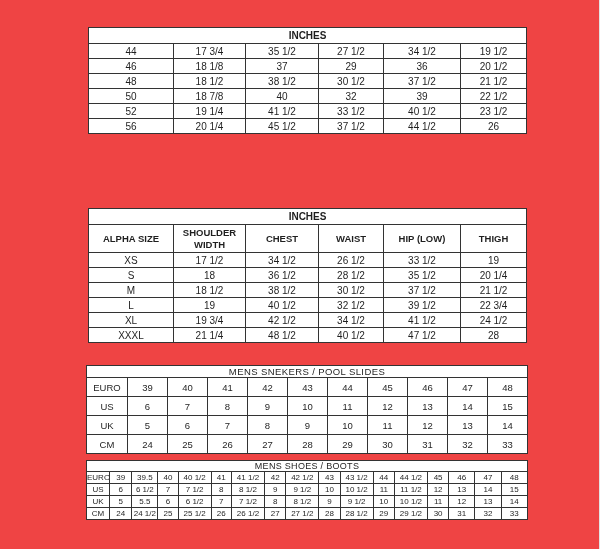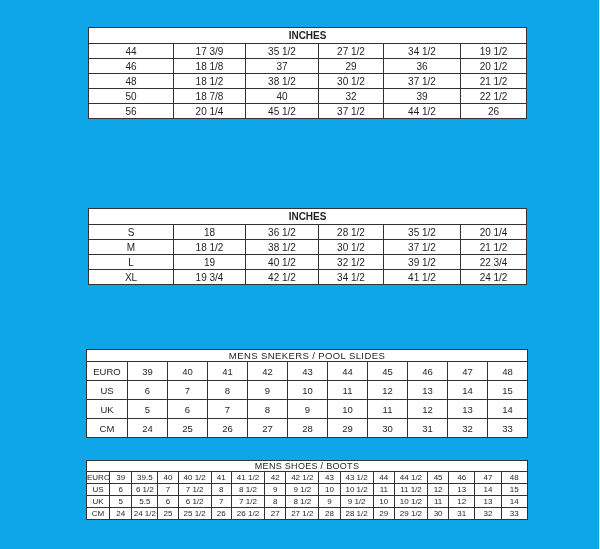--- a/index.html
+++ b/index.html
@@ -1,21 +1,21 @@
 <!DOCTYPE html>
 <html><head>
 <meta charset="utf-8">
 <style>
   html,body{margin:0;padding:0;}
   body{
     width:600px;height:549px;background:#ffffff;
     font-family:"Liberation Sans","DejaVu Sans",sans-serif;
     color:#1f1f1f;
   }
-  .canvas{position:relative;width:600px;height:549px;background:#0ea5e9;overflow:hidden;}
+  .canvas{position:relative;width:600px;height:549px;background:#ef4444;overflow:hidden;}
   .edge{position:absolute;top:0;right:0;width:1px;height:100%;background:#e2e2e2;}
 
   table{border-collapse:collapse;table-layout:fixed;position:absolute;background:#ffffff;}
   th,td{
     border:1px solid #333333;
     text-align:center;vertical-align:middle;
     padding:0;overflow:hidden;white-space:pre-line;
     font-weight:normal;
   }
 
@@ -50,21 +50,21 @@
         <col style="width:66px">
     </colgroup>
     <thead>
       <tr>
         <th colspan="6" class="title-cell">INCHES</th>
       </tr>
     </thead>
     <tbody>
         <tr>
           <td>44</td>
-          <td>17 3/9</td>
+          <td>17 3/4</td>
           <td>35 1/2</td>
           <td>27 1/2</td>
           <td>34 1/2</td>
           <td>19 1/2</td>
         </tr>
         <tr>
           <td>46</td>
           <td>18 1/8</td>
           <td>37</td>
           <td>29</td>
@@ -79,20 +79,28 @@
           <td>37 1/2</td>
           <td>21 1/2</td>
         </tr>
         <tr>
           <td>50</td>
           <td>18 7/8</td>
           <td>40</td>
           <td>32</td>
           <td>39</td>
           <td>22 1/2</td>
+        </tr>
+        <tr>
+          <td>52</td>
+          <td>19 1/4</td>
+          <td>41 1/2</td>
+          <td>33 1/2</td>
+          <td>40 1/2</td>
+          <td>23 1/2</td>
         </tr>
         <tr>
           <td>56</td>
           <td>20 1/4</td>
           <td>45 1/2</td>
           <td>37 1/2</td>
           <td>44 1/2</td>
           <td>26</td>
         </tr>
       </tbody>
@@ -104,22 +112,39 @@
         <col style="width:72px">
         <col style="width:73px">
       <col style="width:65px">
         <col style="width:77px">
         <col style="width:66px">
     </colgroup>
     <thead>
       <tr>
         <th colspan="6" class="title-cell">INCHES</th>
       </tr>
+      <tr>
+        <th class="col-header">ALPHA SIZE</th>
+        <th class="col-header">SHOULDER
+WIDTH</th>
+        <th class="col-header">CHEST</th>
+        <th class="col-header">WAIST</th>
+        <th class="col-header">HIP (LOW)</th>
+        <th class="col-header">THIGH</th>
+      </tr>
     </thead>
     <tbody>
+        <tr>
+          <td>XS</td>
+          <td>17 1/2</td>
+          <td>34 1/2</td>
+          <td>26 1/2</td>
+          <td>33 1/2</td>
+          <td>19</td>
+        </tr>
         <tr>
           <td>S</td>
           <td>18</td>
           <td>36 1/2</td>
           <td>28 1/2</td>
           <td>35 1/2</td>
           <td>20 1/4</td>
         </tr>
         <tr>
           <td>M</td>
@@ -138,24 +163,32 @@
           <td>22 3/4</td>
         </tr>
         <tr>
           <td>XL</td>
           <td>19 3/4</td>
           <td>42 1/2</td>
           <td>34 1/2</td>
           <td>41 1/2</td>
           <td>24 1/2</td>
         </tr>
+        <tr>
+          <td>XXXL</td>
+          <td>21 1/4</td>
+          <td>48 1/2</td>
+          <td>40 1/2</td>
+          <td>47 1/2</td>
+          <td>28</td>
+        </tr>
       </tbody>
   </table>
 
-  <table class="sneaker-table" style="left:86px;top:349px;width:441px;padding-left:26px;">
+  <table class="sneaker-table" style="left:86px;top:365px;width:441px;padding-left:26px;">
     <colgroup>
       <col style="width:41px">
         <col style="width:40px">
         <col style="width:40px">
         <col style="width:40px">
       <col style="width:40px">
         <col style="width:40px">
         <col style="width:40px">
         <col style="width:40px">
       <col style="width:40px">

